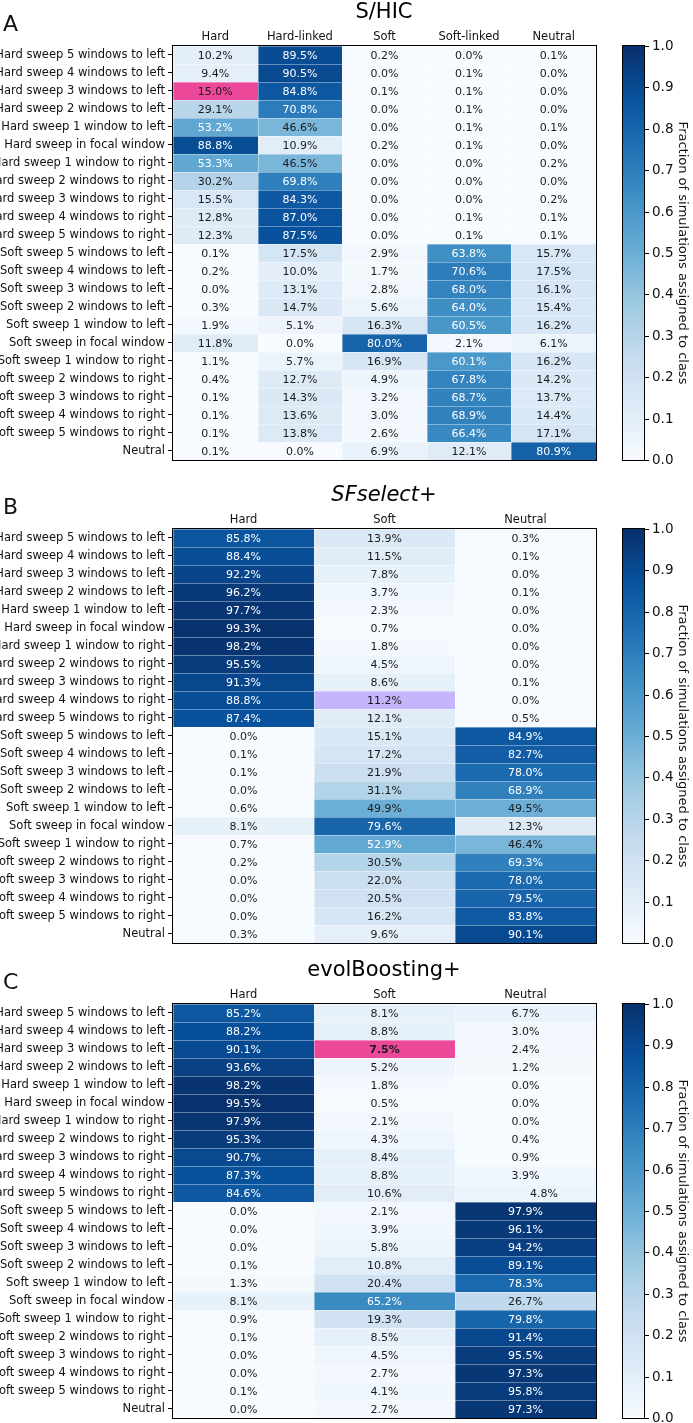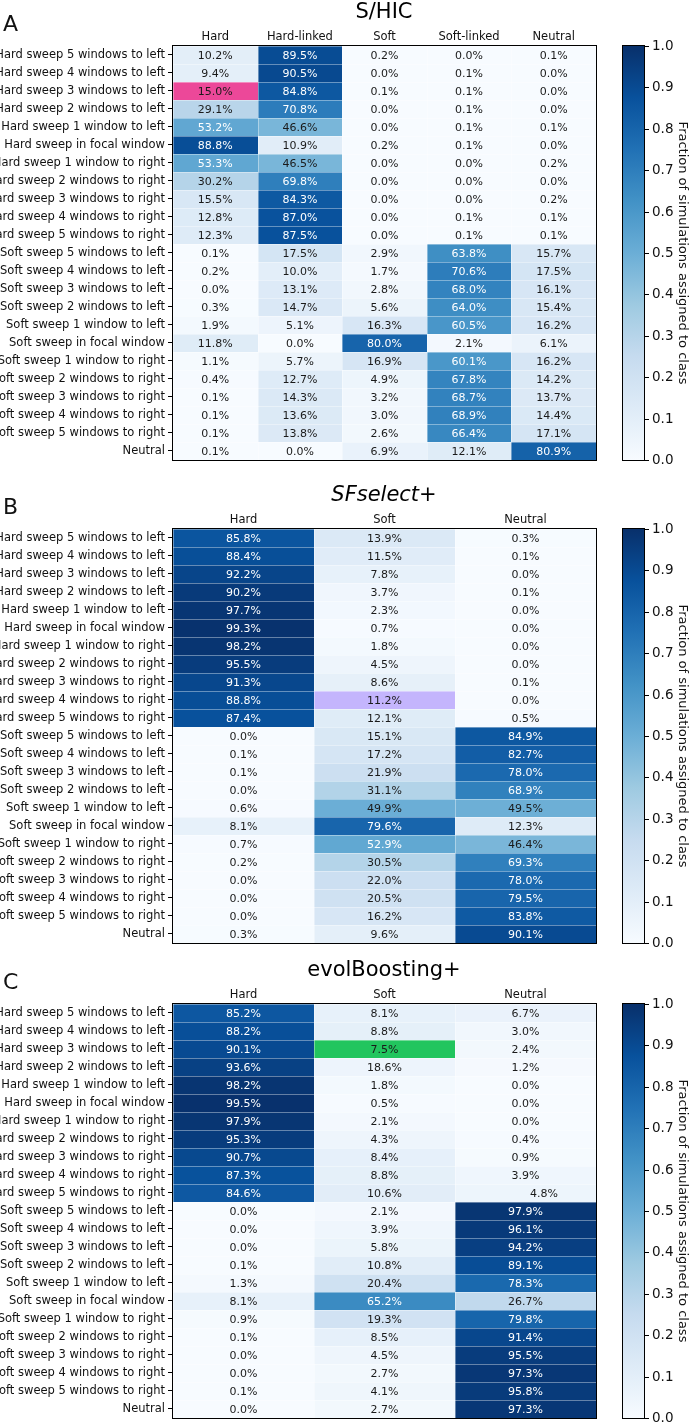--- a/index.html
+++ b/index.html
@@ -398,21 +398,21 @@
     <div class="heatmap" style="grid-template-columns: repeat(3, 1fr);">
         <div class="cell" style="background: rgb(11, 85, 159); color: rgb(255, 255, 255);">85.8%</div>
         <div class="cell" style="background: rgb(219, 233, 246); color: rgb(26, 26, 26);">13.9%</div>
         <div class="cell" style="background: rgb(246, 251, 255); color: rgb(26, 26, 26);">0.3%</div>
         <div class="cell" style="background: rgb(8, 79, 152); color: rgb(255, 255, 255);">88.4%</div>
         <div class="cell" style="background: rgb(224, 236, 248); color: rgb(26, 26, 26);">11.5%</div>
         <div class="cell" style="background: rgb(247, 251, 255); color: rgb(26, 26, 26);">0.1%</div>
         <div class="cell" style="background: rgb(8, 69, 138); color: rgb(255, 255, 255);">92.2%</div>
         <div class="cell" style="background: rgb(231, 241, 250); color: rgb(26, 26, 26);">7.8%</div>
         <div class="cell" style="background: rgb(247, 251, 255); color: rgb(26, 26, 26);">0.0%</div>
-        <div class="cell" style="background: rgb(8, 58, 122); color: rgb(255, 255, 255);">90.2%</div>
+        <div class="cell" style="background: rgb(8, 58, 122); color: rgb(255, 255, 255);">96.2%</div>
         <div class="cell" style="background: rgb(240, 246, 253); color: rgb(26, 26, 26);">3.7%</div>
         <div class="cell" style="background: rgb(247, 251, 255); color: rgb(26, 26, 26);">0.1%</div>
         <div class="cell" style="background: rgb(8, 54, 116); color: rgb(255, 255, 255);">97.7%</div>
         <div class="cell" style="background: rgb(242, 248, 254); color: rgb(26, 26, 26);">2.3%</div>
         <div class="cell" style="background: rgb(247, 251, 255); color: rgb(26, 26, 26);">0.0%</div>
         <div class="cell" style="background: rgb(8, 50, 110); color: rgb(255, 255, 255);">99.3%</div>
         <div class="cell" style="background: rgb(246, 250, 255); color: rgb(26, 26, 26);">0.7%</div>
         <div class="cell" style="background: rgb(247, 251, 255); color: rgb(26, 26, 26);">0.0%</div>
         <div class="cell" style="background: rgb(8, 53, 114); color: rgb(255, 255, 255);">98.2%</div>
         <div class="cell" style="background: rgb(243, 249, 254); color: rgb(26, 26, 26);">1.8%</div>
@@ -597,24 +597,24 @@
         </div>
       </div>
     <div class="heatmap" style="grid-template-columns: repeat(3, 1fr);">
         <div class="cell" style="background: rgb(13, 87, 161); color: rgb(255, 255, 255);">85.2%</div>
         <div class="cell" style="background: rgb(231, 241, 250); color: rgb(26, 26, 26);">8.1%</div>
         <div class="cell" style="background: rgb(234, 242, 251); color: rgb(26, 26, 26);">6.7%</div>
         <div class="cell" style="background: rgb(8, 79, 153); color: rgb(255, 255, 255);">88.2%</div>
         <div class="cell" style="background: rgb(229, 240, 249); color: rgb(26, 26, 26);">8.8%</div>
         <div class="cell" style="background: rgb(241, 247, 253); color: rgb(26, 26, 26);">3.0%</div>
         <div class="cell" style="background: rgb(8, 74, 146); color: rgb(255, 255, 255);">90.1%</div>
-        <div class="cell" style="background: #22c55e; color: rgb(26, 26, 26);">7.5%</div>
+        <div class="cell" style="background: #ec4899; color: rgb(26, 26, 26); font-weight: bold;">7.5%</div>
         <div class="cell" style="background: rgb(242, 248, 253); color: rgb(26, 26, 26);">2.4%</div>
         <div class="cell" style="background: rgb(8, 65, 132); color: rgb(255, 255, 255);">93.6%</div>
-        <div class="cell" style="background: rgb(237, 244, 252); color: rgb(26, 26, 26);">18.6%</div>
+        <div class="cell" style="background: rgb(237, 244, 252); color: rgb(26, 26, 26);">5.2%</div>
         <div class="cell" style="background: rgb(245, 249, 254); color: rgb(26, 26, 26);">1.2%</div>
         <div class="cell" style="background: rgb(8, 53, 114); color: rgb(255, 255, 255);">98.2%</div>
         <div class="cell" style="background: rgb(243, 249, 254); color: rgb(26, 26, 26);">1.8%</div>
         <div class="cell" style="background: rgb(247, 251, 255); color: rgb(26, 26, 26);">0.0%</div>
         <div class="cell" style="background: rgb(8, 49, 109); color: rgb(255, 255, 255);">99.5%</div>
         <div class="cell" style="background: rgb(246, 250, 255); color: rgb(26, 26, 26);">0.5%</div>
         <div class="cell" style="background: rgb(247, 251, 255); color: rgb(26, 26, 26);">0.0%</div>
         <div class="cell" style="background: rgb(8, 54, 115); color: rgb(255, 255, 255);">97.9%</div>
         <div class="cell" style="background: rgb(243, 248, 254); color: rgb(26, 26, 26);">2.1%</div>
         <div class="cell" style="background: rgb(247, 251, 255); color: rgb(26, 26, 26);">0.0%</div>

